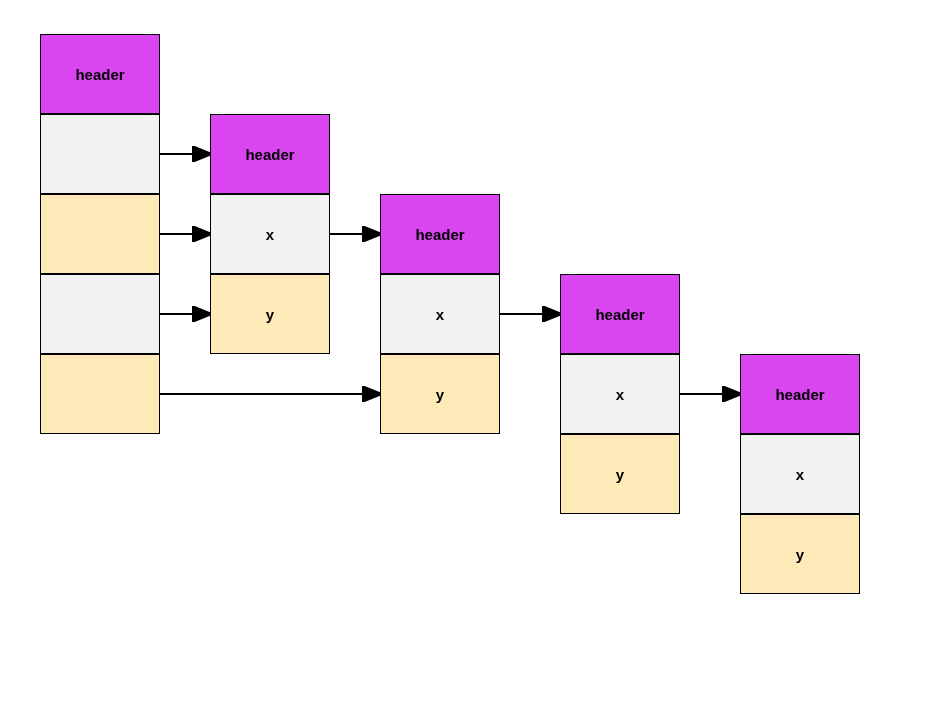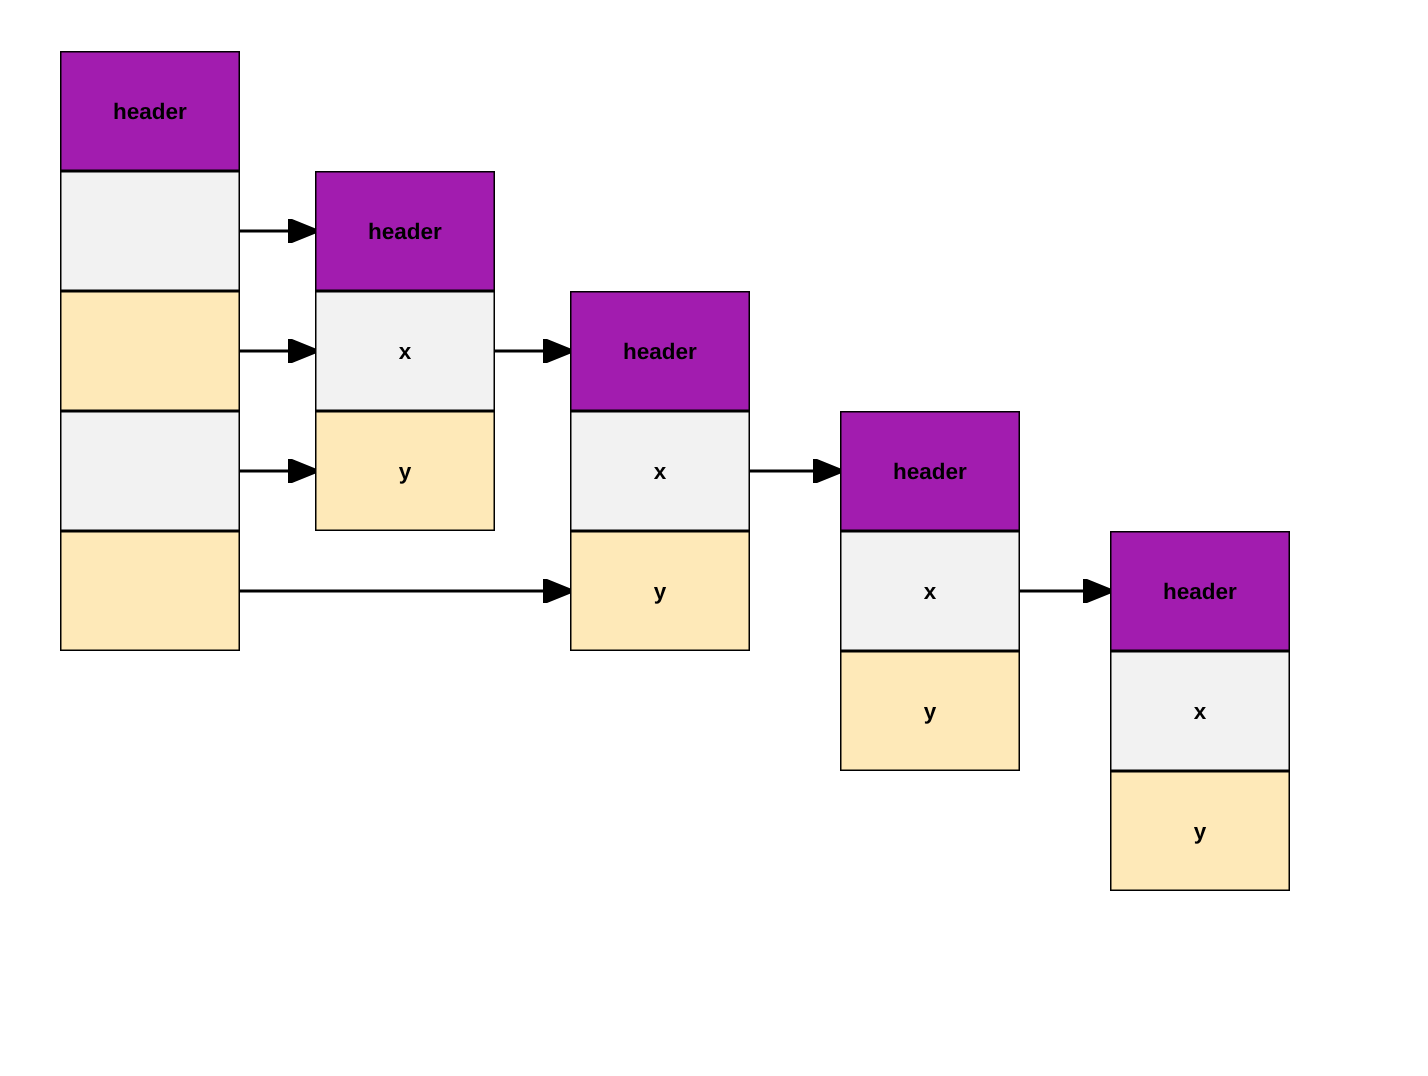--- a/index.html
+++ b/index.html
@@ -18,21 +18,21 @@
       position: absolute;
       border: 1px solid #000;
       display: flex;
       align-items: center;
       justify-content: center;
       font-weight: bold;
       font-size: 15px;
       color: #000;
     }
     .header-cell {
-      background: #a21caf;
+      background: #d946ef;
     }
     .gray-cell {
       background: #f2f2f2;
     }
     .yellow-cell {
       background: #fee9b8;
     }
     .arrow {
       position: absolute;
       stroke: #000;

